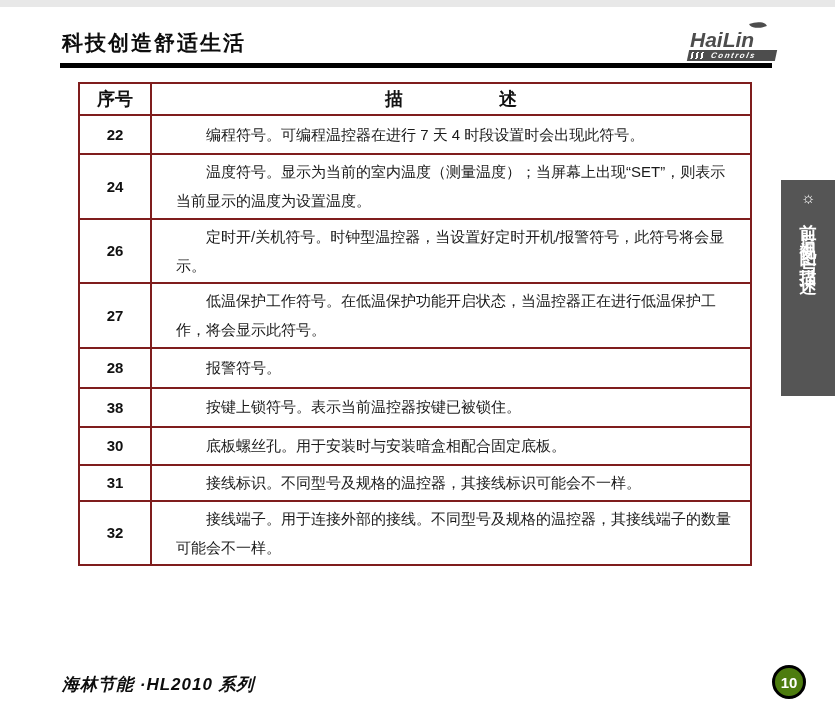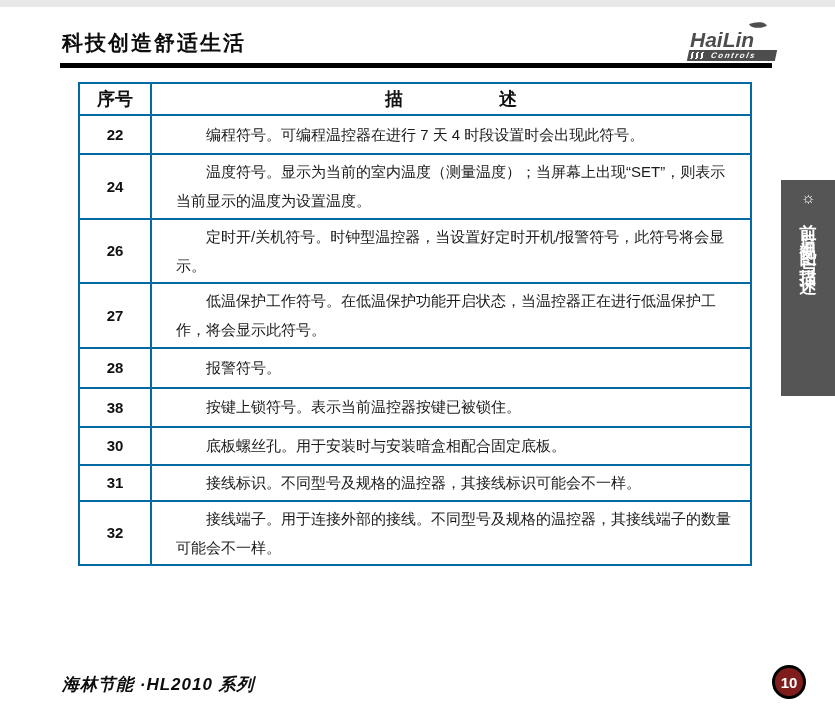--- a/index.html
+++ b/index.html
@@ -53,21 +53,21 @@
   }
 
   
   table.spec {
     position: absolute; left: 78px; top: 75px;
     width: 674px;
     border-collapse: collapse;
     table-layout: fixed;
     color: #111;
   }
-  table.spec td, table.spec th { border: 2px solid #0369a1; background: #fff; }
+  table.spec td, table.spec th { border: 2px solid #7f1d1d; background: #fff; }
   col.c-no { width: 72px; }
   th.h-no { height: 32px; font-size: 18px; font-weight: bold; text-align: center; }
   th.h-desc { font-size: 18px; font-weight: bold; }
   .h-desc-inner { display: flex; justify-content: center; gap: 96px; }
   td.no {
     text-align: center; font-size: 15px; font-weight: bold;
     font-family: "Liberation Sans", sans-serif;
     border-radius: 10px;
   }
   td.desc { padding: 2px 10px 2px 24px; }
@@ -92,21 +92,21 @@
 
   
   .footer-brand {
     position: absolute; left: 62px; top: 666px;
     font-size: 17px; font-weight: bold; font-style: italic;
     color: #0d0d0d; letter-spacing: 1px;
   }
   .page-num {
     position: absolute; left: 772px; top: 658px;
     width: 34px; height: 34px; border-radius: 50%;
-    background: #7f1d1d; border: 3px solid #000;
+    background: #4d7c0f; border: 3px solid #000;
     color: #fff; font-size: 15px; font-weight: bold;
     display: flex; align-items: center; justify-content: center;
   }
 </style>
 </head>
 <body>
 
 <div class="page">
 
   <div class="slogan">科技创造舒适生活</div>

